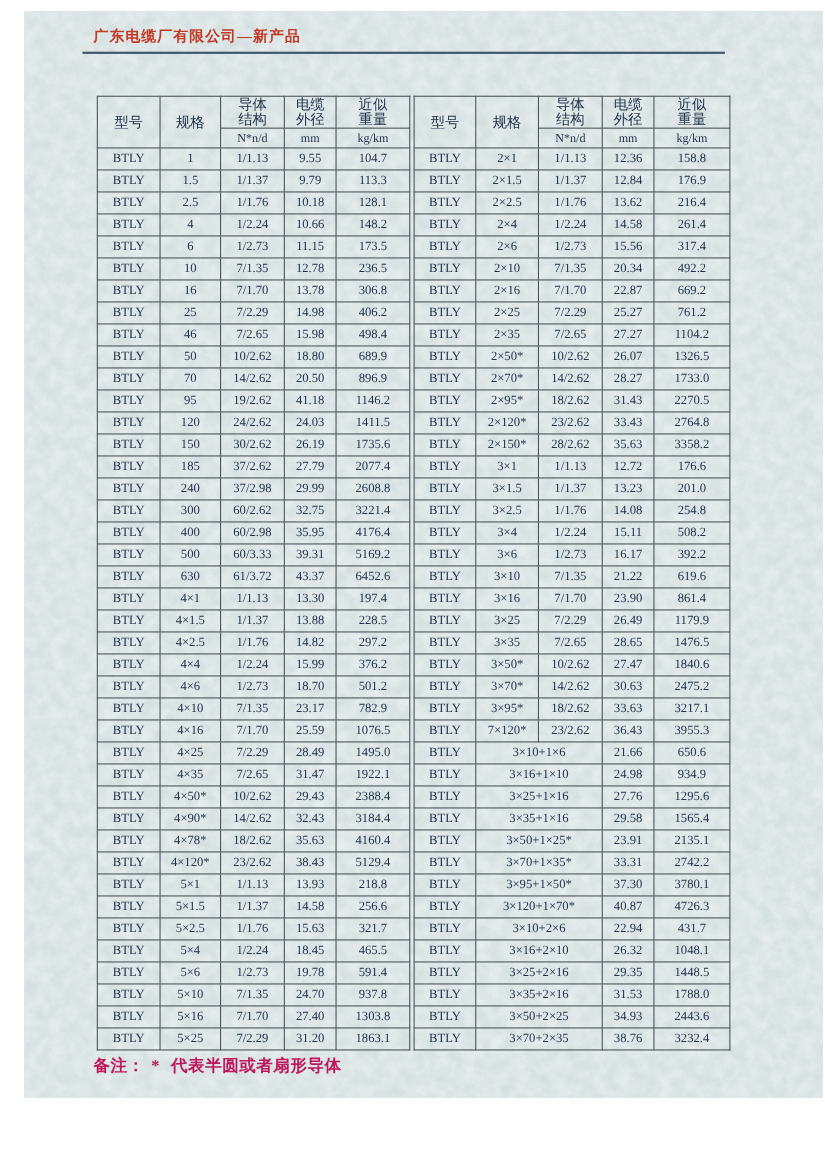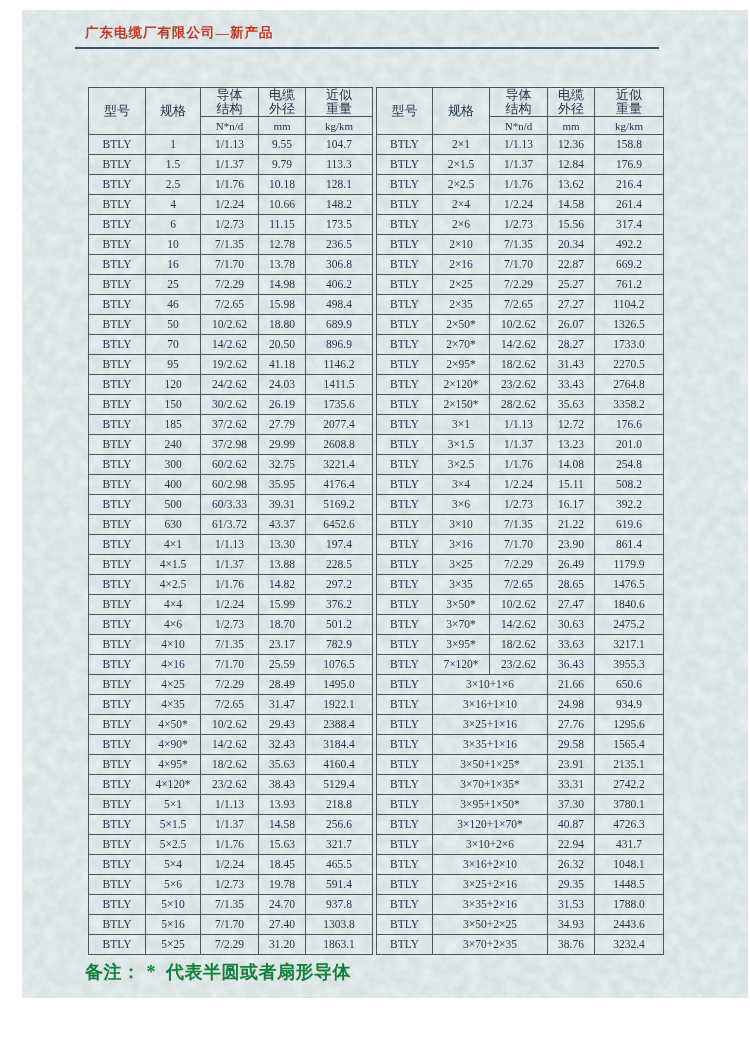--- a/index.html
+++ b/index.html
@@ -42,21 +42,21 @@
   .spec-table th.two-line{white-space:pre-line;margin-left:25px;}
   .spec-table th.th-unit{font-size:11px;font-weight:normal;height:17px;}
   .spec-table td{height:19px;font-size:11.5px;line-height:19px;}
   col.c-model{width:57px;}
   col.c-spec{width:55px;}
   col.c-cond{width:58px;}
   col.c-od{width:47px;}
   table.right col.c-model{width:56px;}
   table.right col.c-spec{width:57px;}
   .note{
-    position:absolute;left:63px;top:950px;font-size:18px;color:#15803d;
+    position:absolute;left:63px;top:950px;font-size:15px;color:#be185d;
     font-weight:bold;letter-spacing:0.5px;
   }
   .note .sym{margin:0 10px 0 6px;}
 </style>
 </head>
 <body>
 
 <div class="paper">
   <svg class="texture" width="726" height="988" viewBox="0 0 726 988" preserveAspectRatio="none" aria-hidden="true">
     <defs>
@@ -318,21 +318,21 @@
             </tr>
             <tr>
               <td>BTLY</td>
               <td>4×90*</td>
               <td>14/2.62</td>
               <td>32.43</td>
               <td>3184.4</td>
             </tr>
             <tr>
               <td>BTLY</td>
-              <td>4×95*</td>
+              <td>4×78*</td>
               <td>18/2.62</td>
               <td>35.63</td>
               <td>4160.4</td>
             </tr>
             <tr>
               <td>BTLY</td>
               <td>4×120*</td>
               <td>23/2.62</td>
               <td>38.43</td>
               <td>5129.4</td>

